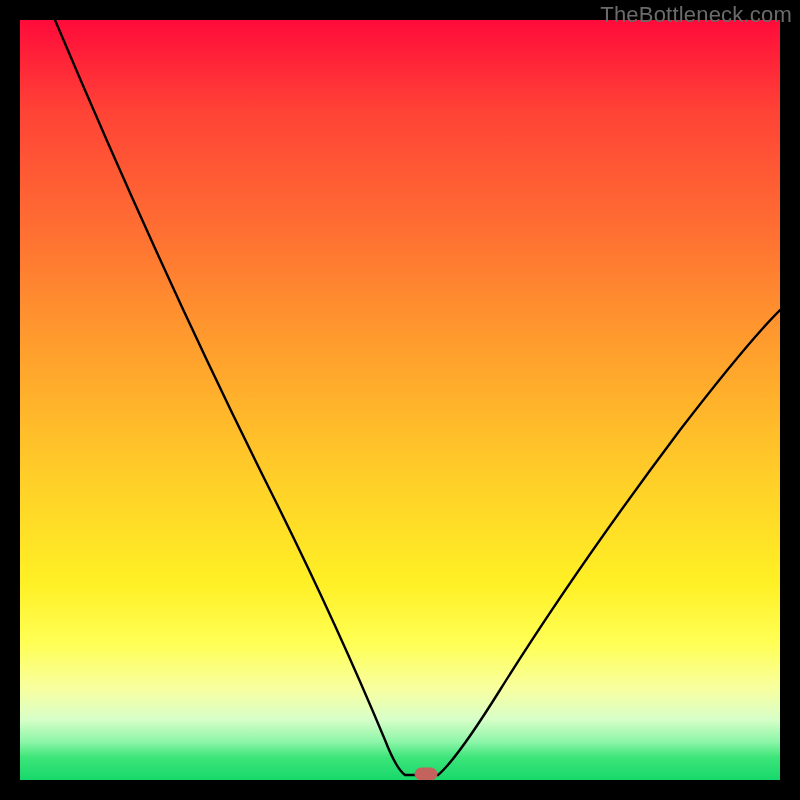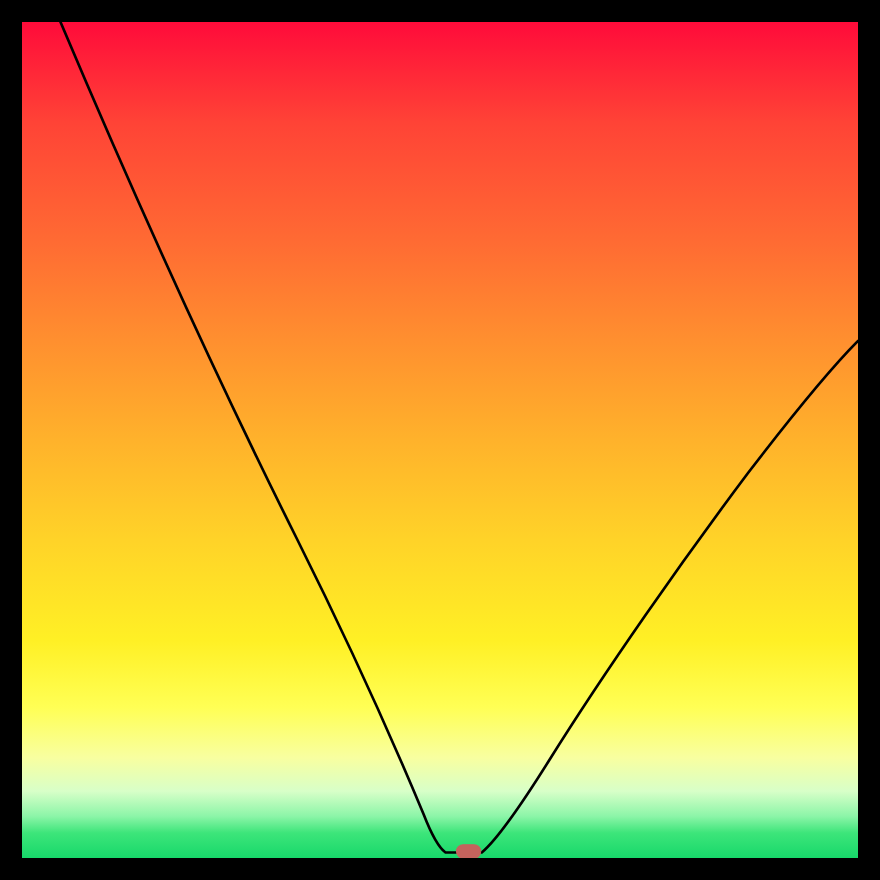--- a/index.html
+++ b/index.html
@@ -80,13 +80,14 @@
            C 300 570, 340 660, 365 720
            C 372 738, 378 750, 385 755
            L 418 755
            C 430 745, 450 718, 480 670
            C 530 590, 600 490, 660 410
            C 710 345, 745 305, 760 290"></path>
 
       <rect class="marker" x="395" y="748" width="22" height="12" rx="6" ry="6"></rect>
     </svg>
   </div>
+  <div class="watermark">TheBottleneck.com</div>
 </div>
 
 </body></html>

